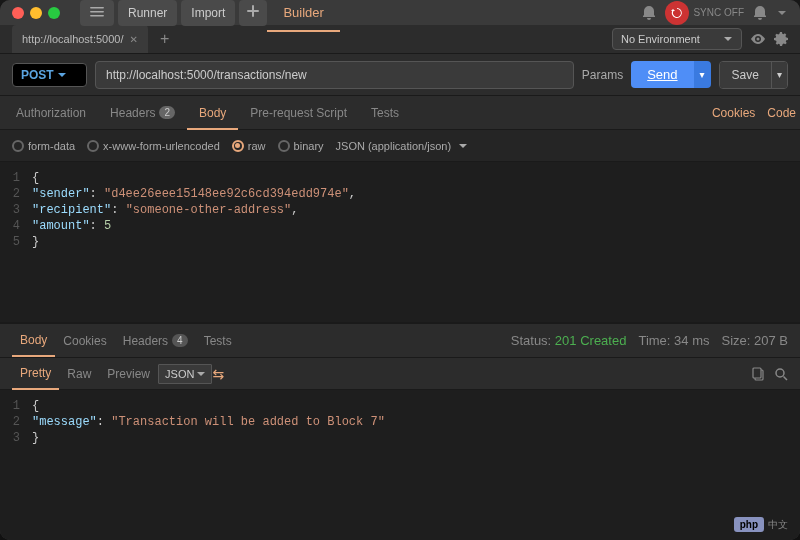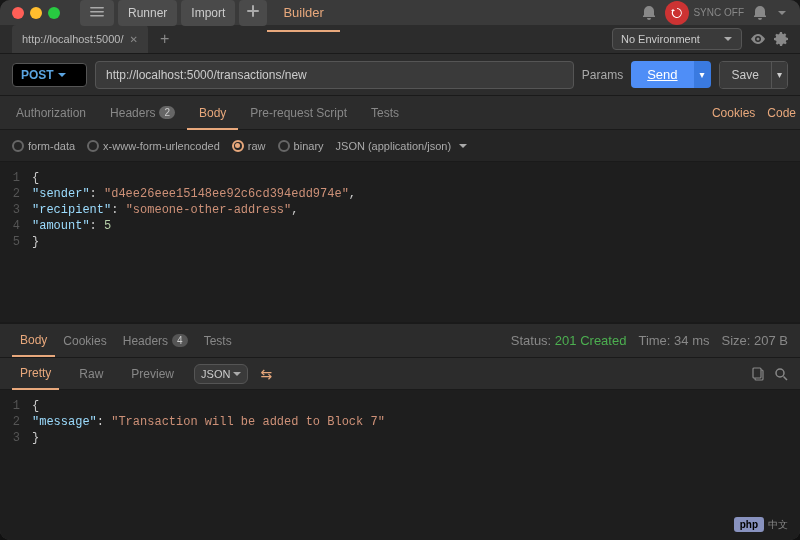--- a/index.html
+++ b/index.html
@@ -426,21 +426,21 @@
       color: #888;
     }
     .resp-stat .status-ok { color: #4caf50; }
 
     
     .resp-toolbar {
       height: 32px;
       display: flex;
       align-items: center;
       padding: 0 12px;
-      gap: 12px;
+      gap: 0;
       border-bottom: 1px solid #1a1a1a;
       flex-shrink: 0;
     }
     .resp-tab-small {
       padding: 0 8px;
       height: 32px;
       display: flex;
       align-items: center;
       color: #888;
       font-size: 12px;
@@ -448,21 +448,21 @@
     }
     .resp-tab-small.active {
       color: #e8a87c;
       border-bottom: 2px solid #e8a87c;
     }
     .json-format-select {
       background: #3a3a3a;
       border: 1px solid #555;
       color: #ccc;
       padding: 3px 6px;
-      border-radius: 6px;
+      border-radius: 1px;
       font-size: 11px;
       display: flex;
       align-items: center;
       gap: 3px;
       cursor: pointer;
     }
     .icon-format {
       color: #e8a87c;
       font-size: 14px;
     }

